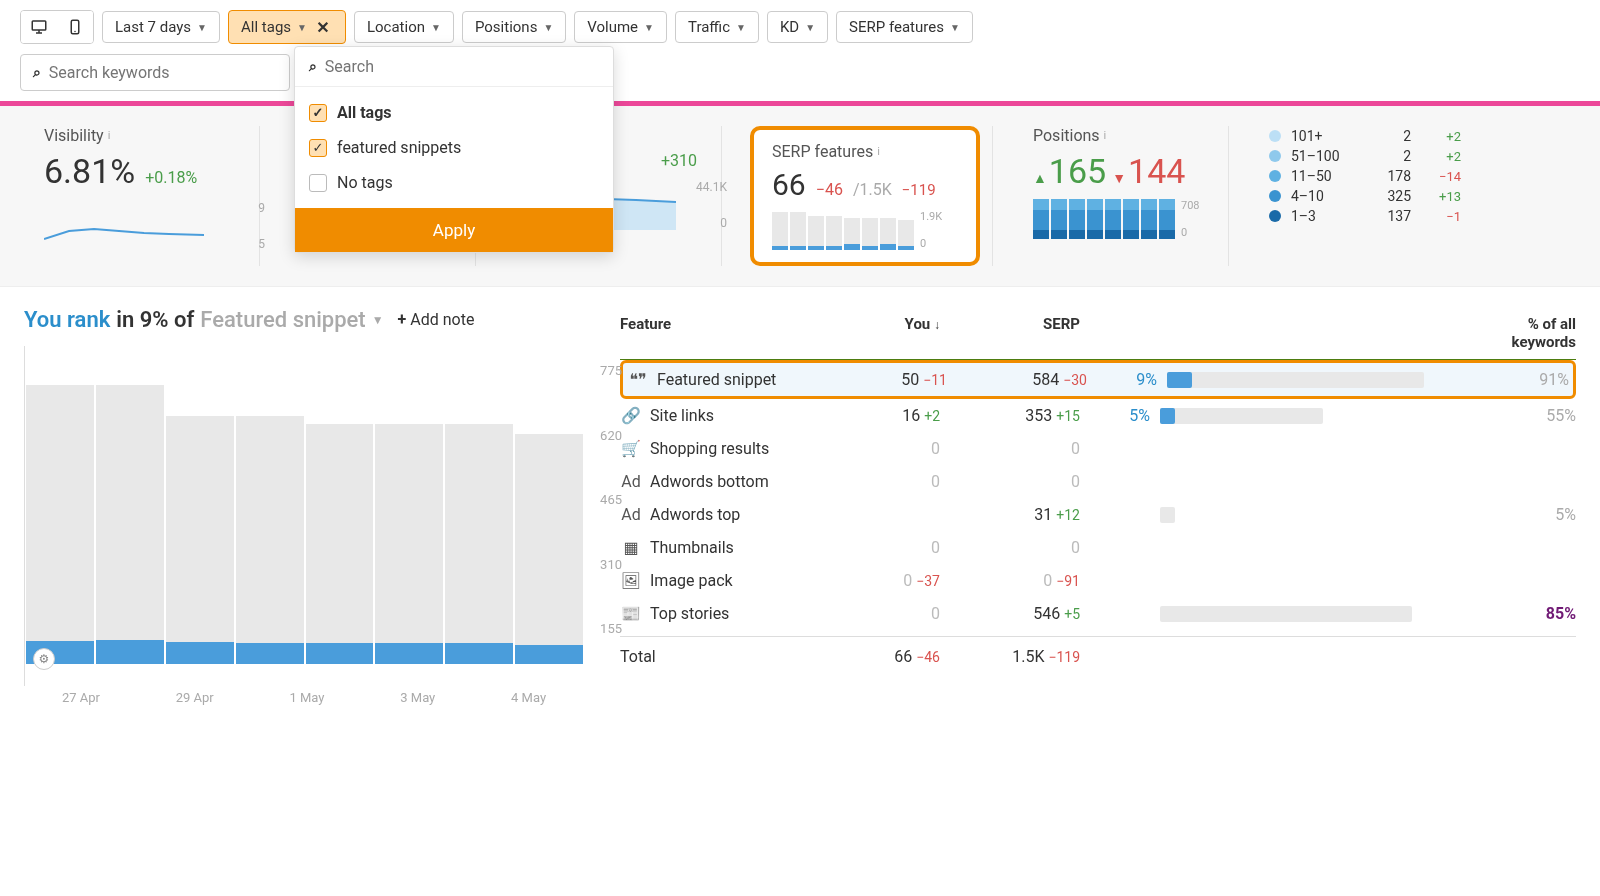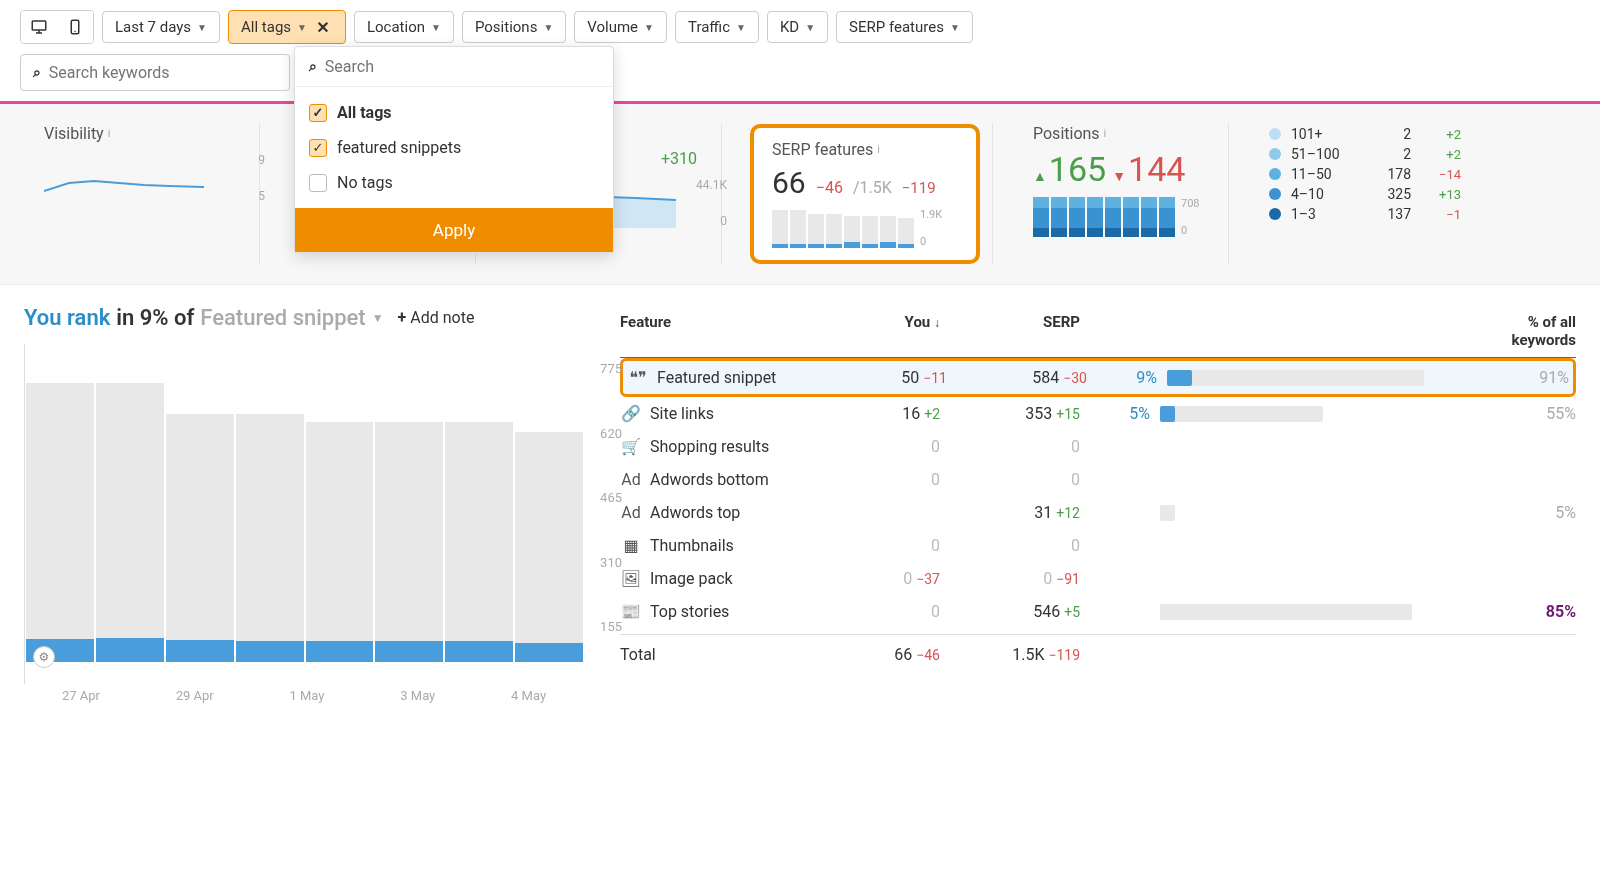--- a/index.html
+++ b/index.html
@@ -19,21 +19,21 @@
   .dropdown-panel { position:absolute; top:46px; left:294px; width:320px; background:#fff; border:1px solid #ddd; border-radius:4px; box-shadow:0 4px 16px rgba(0,0,0,0.15); z-index:50; }
   .dropdown-search { display:flex; align-items:center; gap:8px; padding:10px 14px; border-bottom:1px solid #eee; }
   .dropdown-search input { border:none; outline:none; font-size:16px; flex:1; color:#999; }
   .dropdown-list { padding:8px 0; }
   .dropdown-item { display:flex; align-items:center; gap:10px; padding:8px 14px; font-size:16px; cursor:pointer; }
   .dropdown-item.bold { font-weight:700; }
   .chk { width:18px; height:18px; border:1px solid #bbb; border-radius:3px; display:flex; align-items:center; justify-content:center; font-size:13px; background:#fff; }
   .chk.checked { background:#ffe0b3; border-color:#f08c00; }
   .apply-btn { width:100%; padding:12px; background:#f08c00; color:#fff; border:none; font-size:17px; cursor:pointer; }
 
-  .metrics-row { display:flex; gap:16px; padding:20px; background:#f7f7f7; border-top:3px solid #ec4899; border-bottom:1px solid #eee; }
+  .metrics-row { display:flex; gap:16px; padding:20px; background:#f7f7f7; border-top:5px solid #ec4899; border-bottom:1px solid #eee; }
   .metric-card { flex:0 0 auto; padding:0 24px; border-right:1px solid #e3e3e3; position:relative; }
   .metric-card:last-child { border-right:none; }
   .metric-label { font-size:16px; color:#555; margin-bottom:6px; display:flex; align-items:center; gap:4px; }
   .info-i { font-size:11px; color:#aaa; }
   .metric-value { font-size:34px; font-weight:400; display:flex; align-items:baseline; gap:10px; }
   .delta-green { color:#4a9d4a; font-size:16px; }
   .delta-red { color:#d9534f; font-size:16px; }
   .sub-gray { color:#aaa; font-size:16px; }
   .sparkline { margin-top:10px; height:50px; position:relative; }
   .spark-svg { width:160px; height:50px; }
@@ -172,20 +172,24 @@
     <input placeholder="Search keywords" style="">
   </div>
 </div>
 
 <div class="metrics-row">
   <div class="metric-card" style="width:240px">
     <div class="metric-label">
         <span>Visibility</span>
         <span class="info-i">i</span>
       </div>
+    <div class="metric-value">
+      <span>6.81%</span>
+      <span class="delta-green">+0.18%</span>
+    </div>
     <div class="sparkline">
       <svg class="spark-svg" viewBox="0 0 160 50">
           <polyline points="0,38 25,30 50,28 75,30 100,32 125,33 160,34" fill="none" stroke="#4a9ddb" stroke-width="2"></polyline>
         </svg>
       <span class="axis-label" style="top:0">9</span>
       <span class="axis-label" style="bottom:0">5</span>
     </div>
   </div>
 
   <div class="metric-card" style="width:200px; overflow:hidden">

